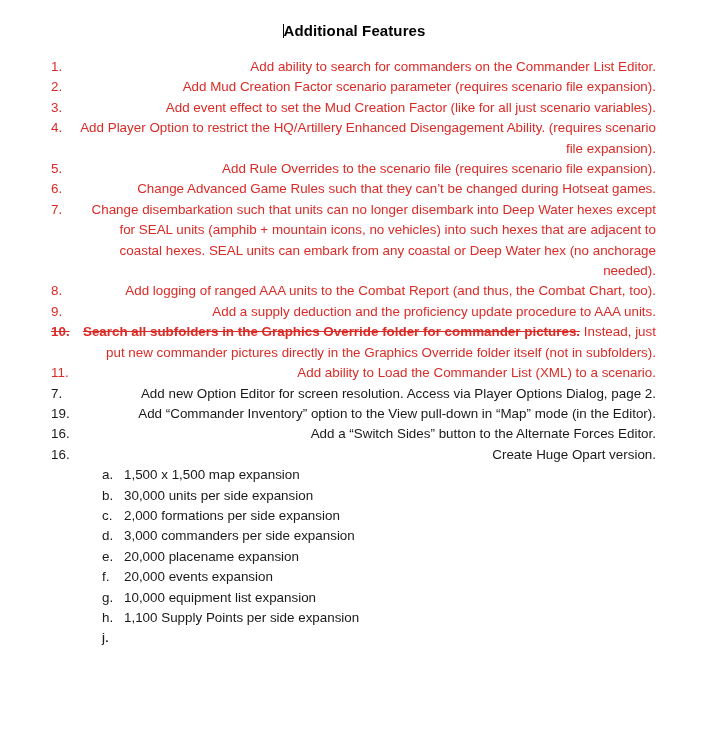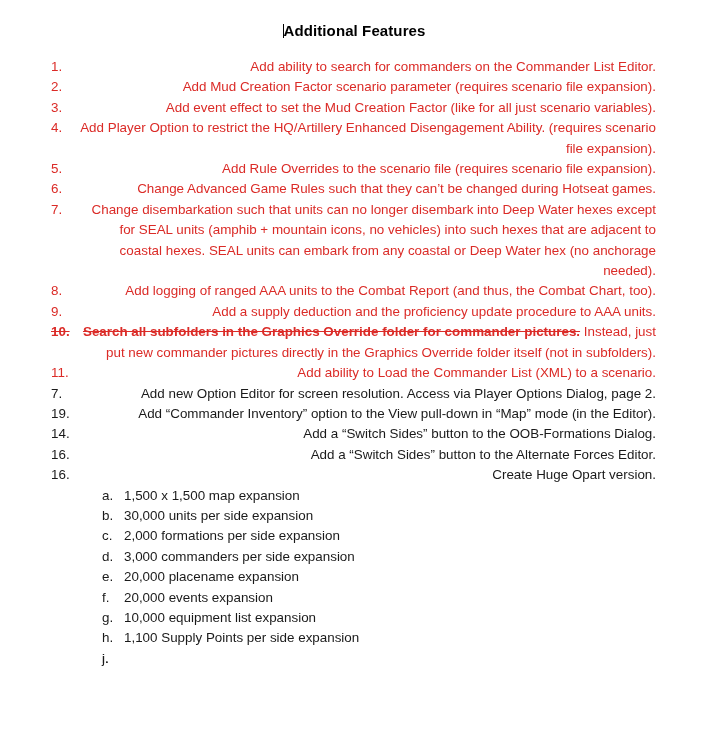--- a/index.html
+++ b/index.html
@@ -178,24 +178,20 @@
     <div class="li black">
       <span class="marker">7.</span>
       <span class="body">Add new Option Editor for screen resolution.  Access via Player Options Dialog, page 2.</span>
     </div>
 
     <div class="li black">
       <span class="marker">19.</span>
       <span class="body">Add “Commander Inventory” option to the View pull-down in “Map” mode (in the Editor).</span>
     </div>
 
-    <div class="li black">
-      <span class="marker">14.</span>
-      <span class="body">Add a “Switch Sides” button to the OOB-Formations Dialog.</span>
-    </div>
 
     <div class="li black">
       <span class="marker">16.</span>
       <span class="body">Add a “Switch Sides” button to the Alternate Forces Editor.</span>
     </div>
 
     <div class="li black">
       <span class="marker">16.</span>
       <span class="body">Create Huge Opart version.</span>
     </div>

